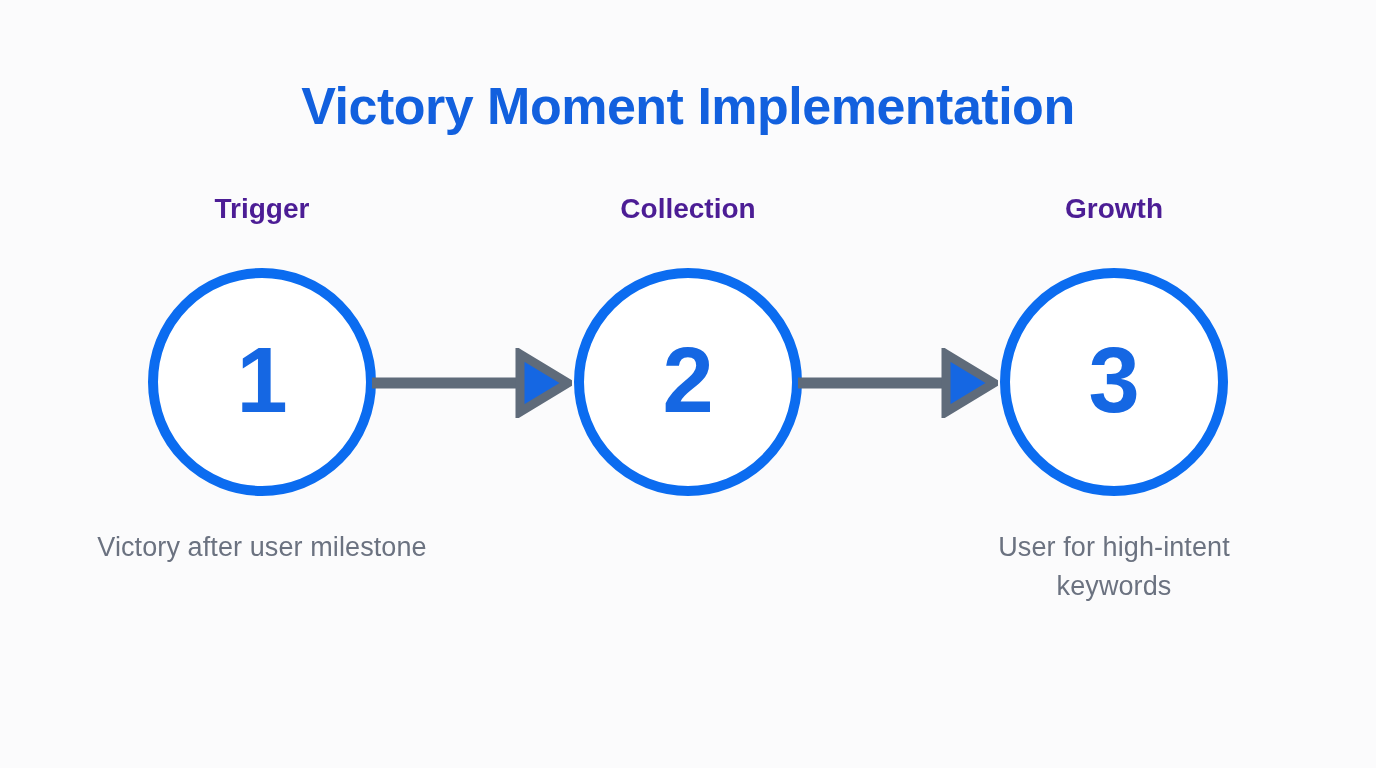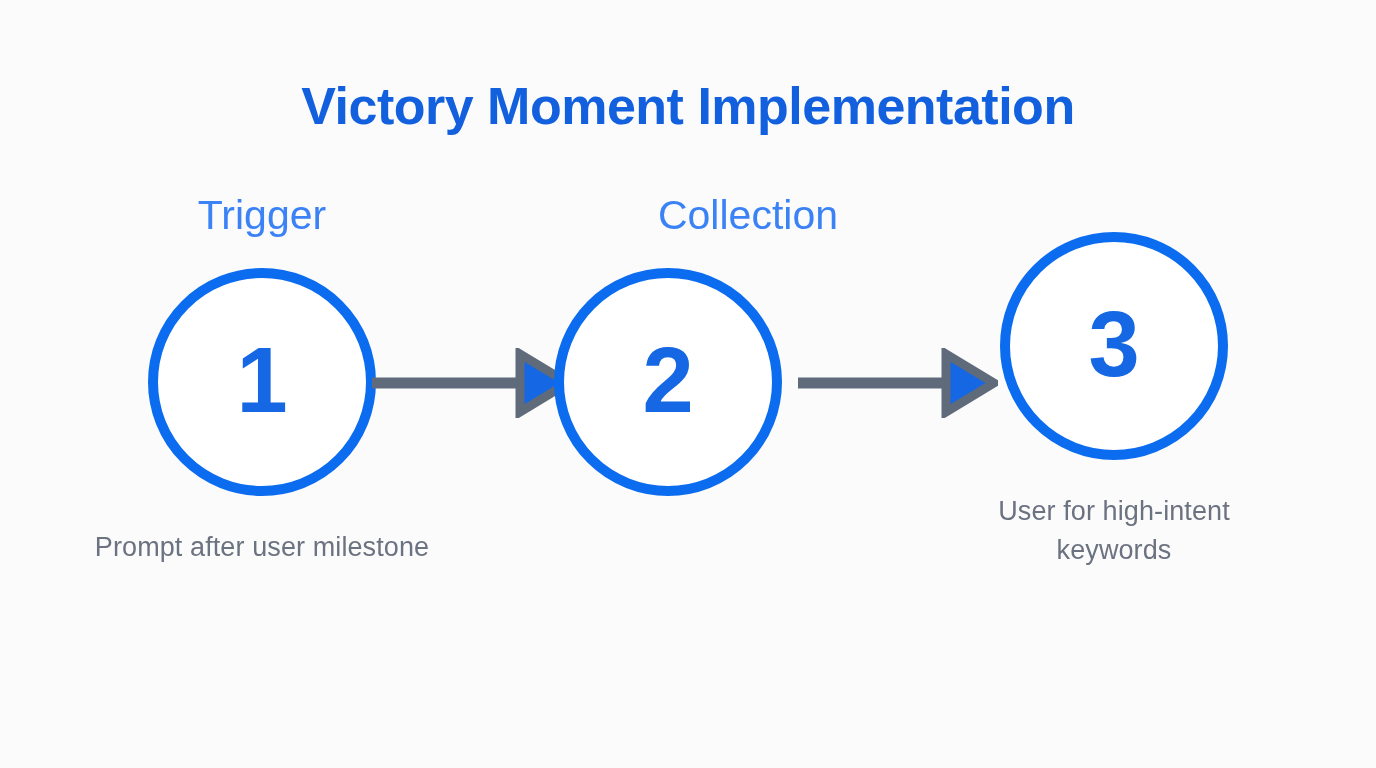--- a/index.html
+++ b/index.html
@@ -38,23 +38,23 @@
     height: 440px;
   }
   .step {
     position: absolute;
     top: 0;
     width: 340px;
     margin-left: -170px;
     text-align: center;
   }
   .step-label {
-    font-size: 41px;
-    font-weight: normal;
-    color: #3b82f6;
+    font-size: 28px;
+    font-weight: bold;
+    color: #4c1d95;
     line-height: 1;
     height: 36px;
   }
   .circle-wrap {
     position: relative;
     width: 228px;
     height: 228px;
     margin: 37px auto 0 auto;
   }
   .circle {
@@ -100,47 +100,48 @@
 
   <div class="flow">
 
     <div class="step" style="left:262px;">
       <div class="step-label">Trigger</div>
       <div class="circle-wrap">
         <div class="circle">
           <span class="circle-number">1</span>
         </div>
       </div>
-      <div class="step-caption">Prompt after user milestone</div>
+      <div class="step-caption">Victory after user milestone</div>
     </div>
 
     <div class="arrow" style="left:372px;">
       <svg width="200" height="70" viewBox="0 0 200 70">
         <line x1="0" y1="35" x2="152" y2="35" stroke="#5f6b7a" stroke-width="11"></line>
         <polygon points="148,6 196,35 148,64" fill="#1567e3" stroke="#5f6b7a" stroke-width="9" stroke-linejoin="miter"></polygon>
       </svg>
     </div>
 
-    <div class="step" style="left:668px;text-align:right;">
+    <div class="step" style="left:688px;">
       <div class="step-label">Collection</div>
       <div class="circle-wrap">
         <div class="circle">
           <span class="circle-number">2</span>
         </div>
       </div>
     </div>
 
     <div class="arrow" style="left:798px;">
       <svg width="200" height="70" viewBox="0 0 200 70">
         <line x1="0" y1="35" x2="152" y2="35" stroke="#5f6b7a" stroke-width="11"></line>
         <polygon points="148,6 196,35 148,64" fill="#1567e3" stroke="#5f6b7a" stroke-width="9" stroke-linejoin="miter"></polygon>
       </svg>
     </div>
 
     <div class="step" style="left:1114px;">
+      <div class="step-label">Growth</div>
       <div class="circle-wrap">
         <div class="circle">
           <span class="circle-number">3</span>
         </div>
       </div>
       <div class="step-caption">User for high-intent keywords</div>
     </div>
 
   </div>
 </div>

